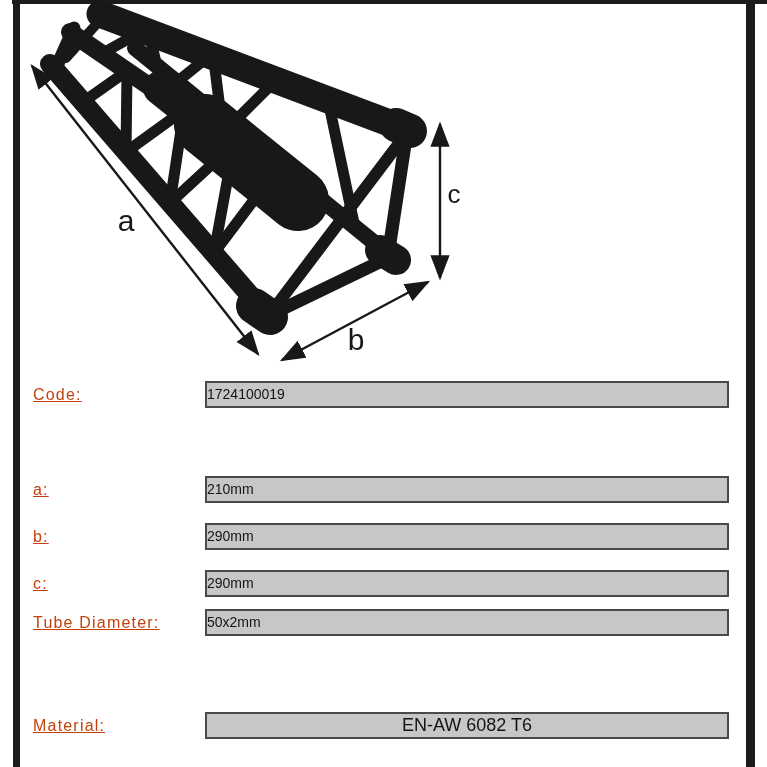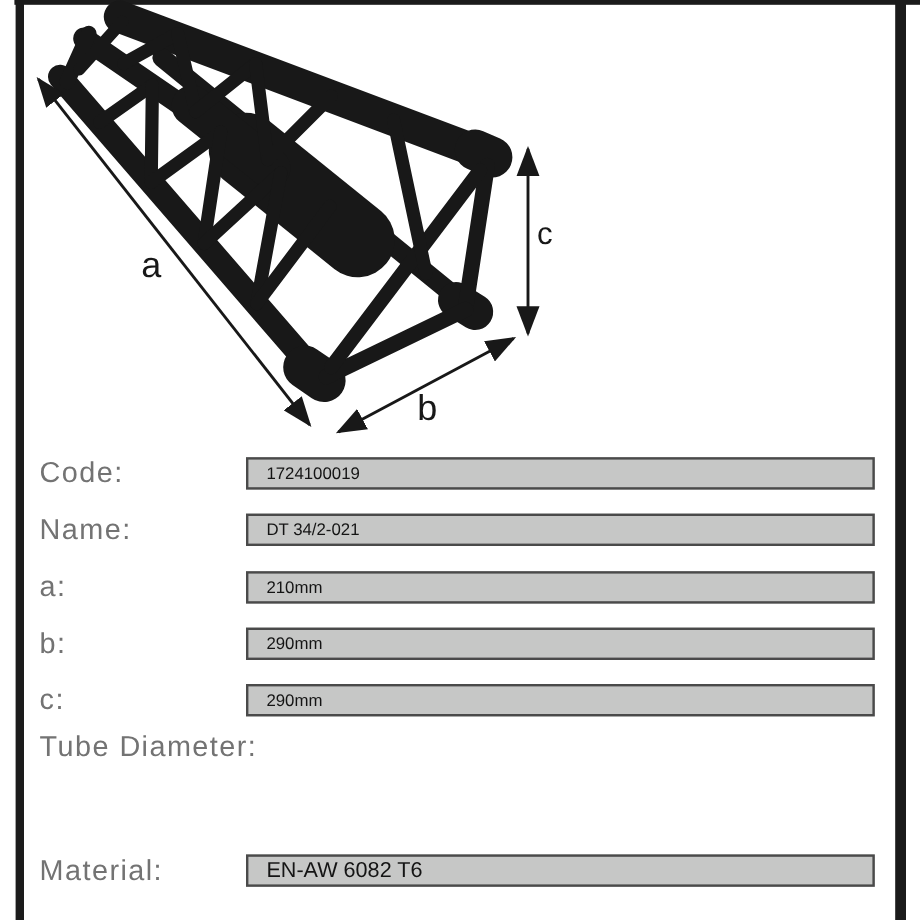--- a/index.html
+++ b/index.html
@@ -20,29 +20,29 @@
   .truss{position:absolute;left:10px;top:0;width:460px;height:372px;}
   .truss .tube{stroke:#181818;fill:none;stroke-linecap:round;}
   .truss .dim{stroke:#181818;stroke-width:2.4;fill:none;}
   .truss .dimlabel{fill:#181818;font-family:"Liberation Sans",sans-serif;}
 
   
   .form{position:absolute;inset:0;}
   .row{position:absolute;left:0;width:767px;height:27px;}
   .lbl{
     position:absolute;left:33px;top:0;height:27px;line-height:27px;
-    font-size:24px;letter-spacing:1.2px;color:#737373;white-space:nowrap;
+    font-size:16px;letter-spacing:1.2px;color:#c2410c;white-space:nowrap;text-decoration:underline;
   }
   .box{
     position:absolute;left:205px;top:0;width:524px;height:27px;
     background:#c6c7c6;border:2px solid #4a4a4a;box-sizing:border-box;
-    font-size:14px;color:#141414;line-height:23px;padding-left:15px;
+    font-size:14px;color:#141414;line-height:23px;padding-left:0;
     white-space:nowrap;overflow:hidden;
   }
-  .box.big{font-size:18px;}
+  .box.big{font-size:18px;text-align:center;}
 </style>
 </head>
 <body>
 
 <div class="page">
 
   <div class="frame-top"></div>
   <div class="frame-left"></div>
   <div class="frame-right"></div>
 
@@ -103,42 +103,39 @@
     </g>
   </svg>
 
   <div class="form">
 
     <div class="row" style="top:381px">
       <span class="lbl">Code:</span>
       <div class="box">1724100019</div>
     </div>
 
-    <div class="row" style="top:428px">
-      <span class="lbl">Name:</span>
-      <div class="box">DT 34/2-021</div>
-    </div>
 
     <div class="row" style="top:476px">
       <span class="lbl">a:</span>
       <div class="box">210mm</div>
     </div>
 
     <div class="row" style="top:523px">
       <span class="lbl">b:</span>
       <div class="box">290mm</div>
     </div>
 
     <div class="row" style="top:570px">
       <span class="lbl">c:</span>
       <div class="box">290mm</div>
     </div>
 
     <div class="row" style="top:609px">
       <span class="lbl">Tube Diameter:</span>
+      <div class="box">50x2mm</div>
     </div>
 
 
     <div class="row" style="top:712px">
       <span class="lbl">Material:</span>
       <div class="box big">EN-AW 6082 T6</div>
     </div>
 
   </div>
 </div>

